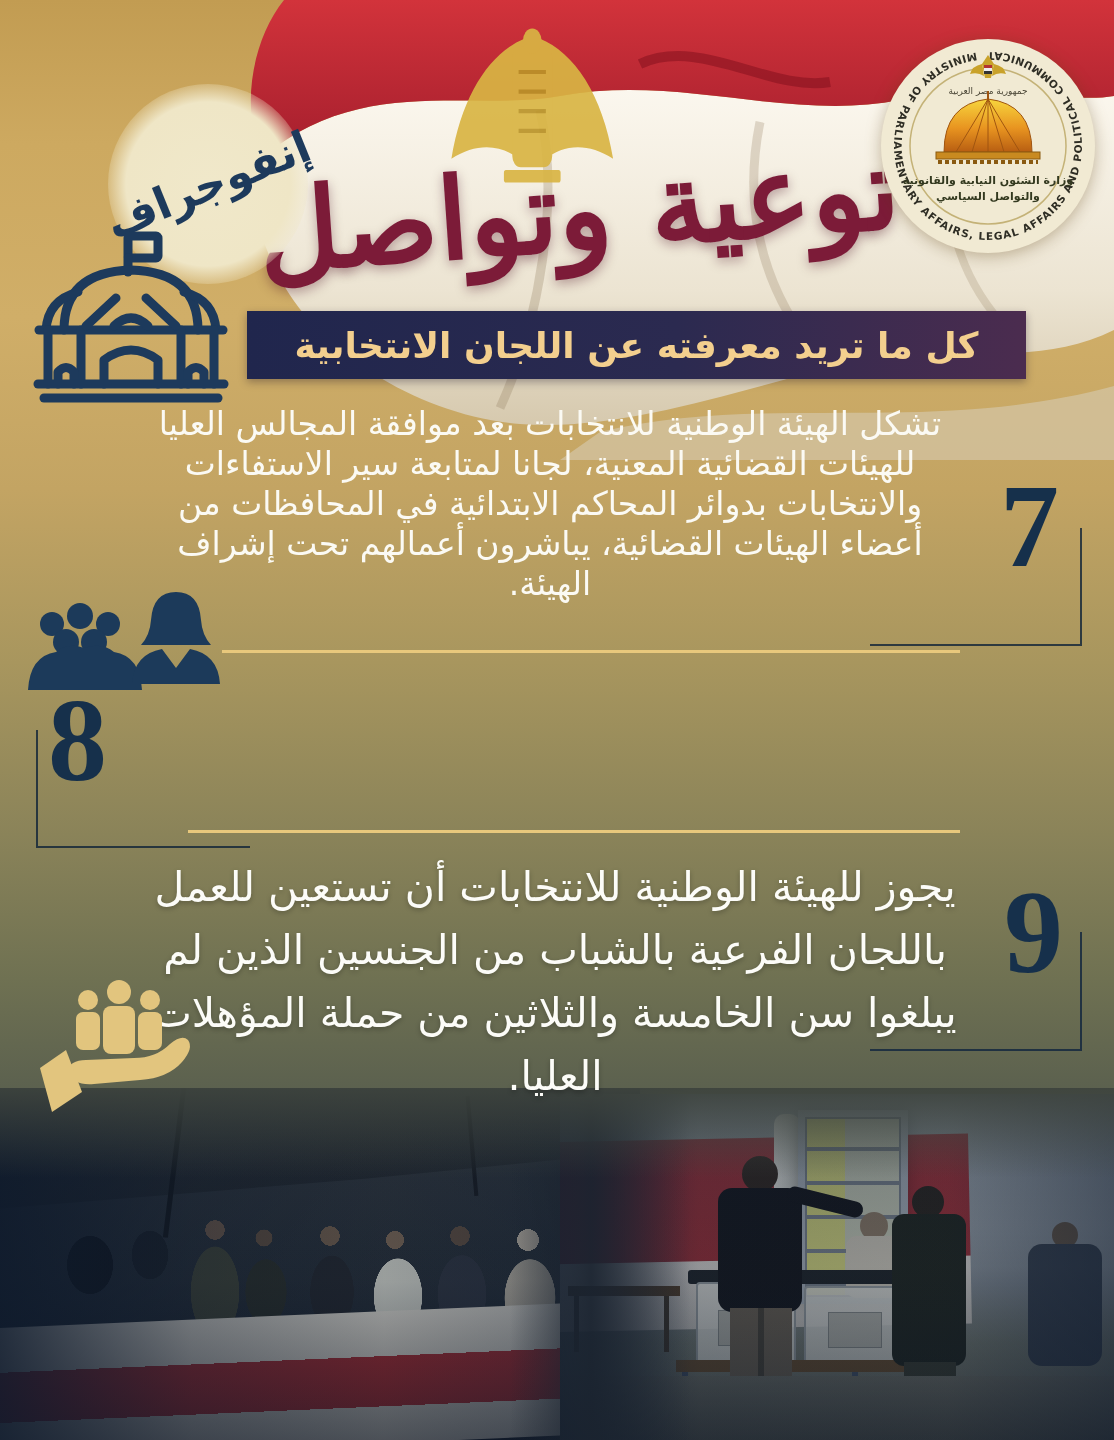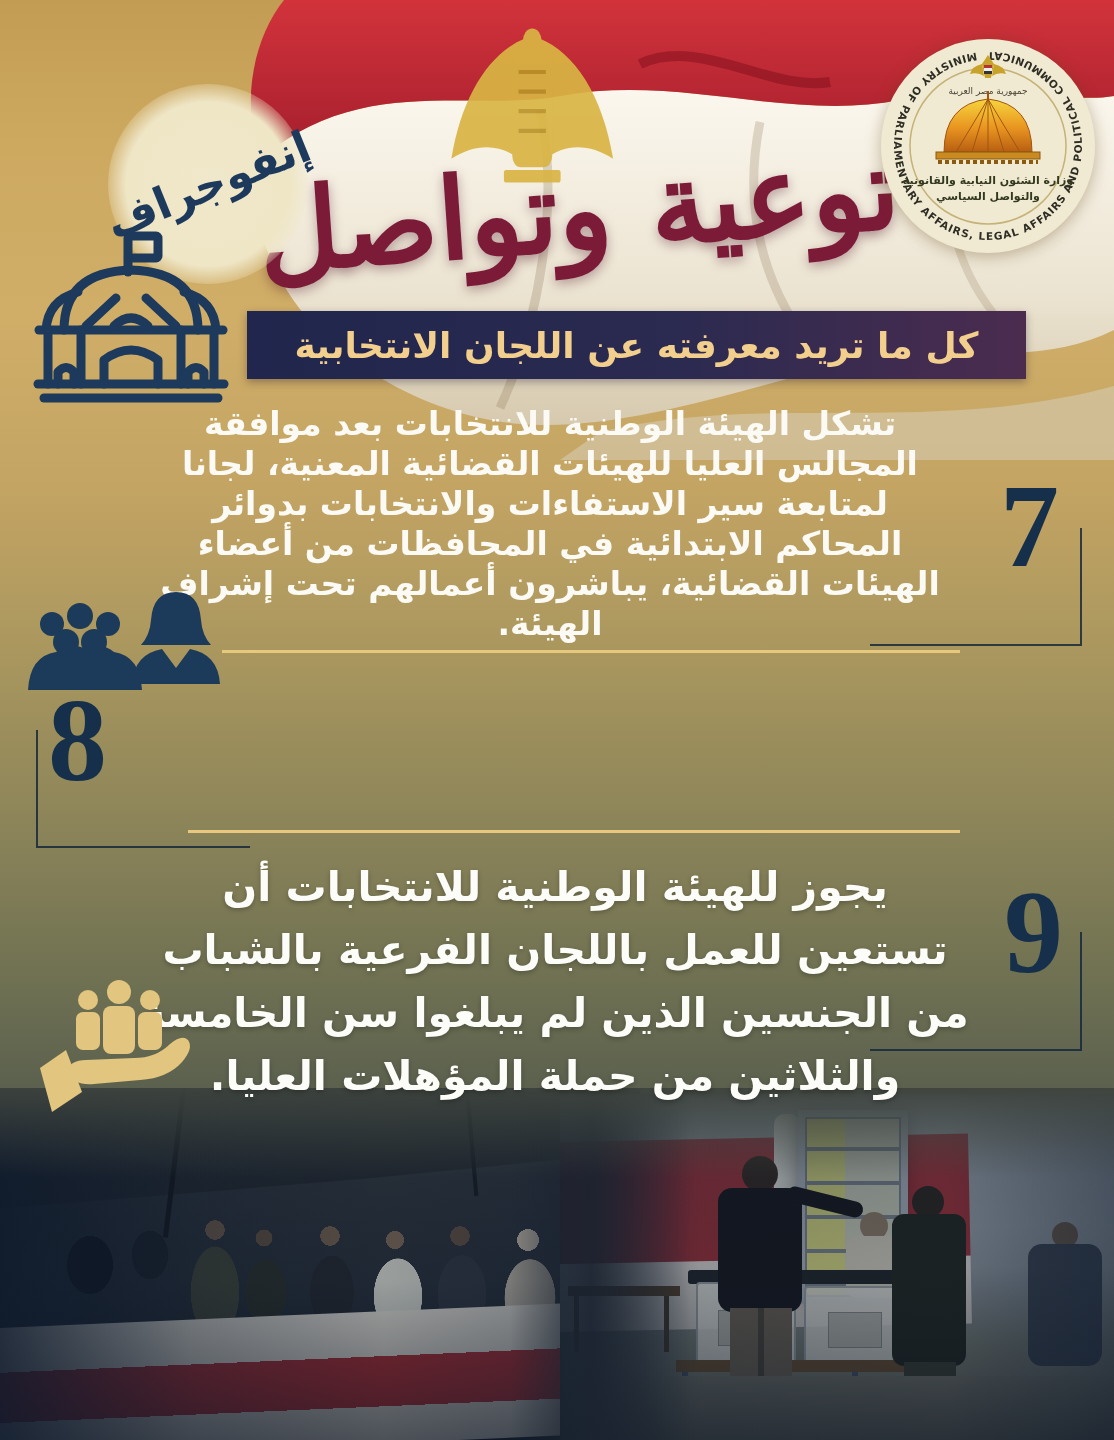--- a/index.html
+++ b/index.html
@@ -37,21 +37,21 @@
   }
   
   .banner{
     left:247px;top:311px;width:779px;height:68px;z-index:4;border-radius:0;
     background:linear-gradient(90deg,#20264d 0%,#2b2a50 55%,#4b2c4f 100%);
     display:flex;align-items:center;justify-content:center;direction:rtl;
     font-size:36px;font-weight:bold;color:#f3cf8e;letter-spacing:.5px;
     box-shadow:0 3px 8px rgba(30,20,40,.35);
   }
   
-  .sec-text{z-index:3;direction:rtl;text-align:center;font-weight:bold;}
+  .sec-text{z-index:3;direction:rtl;text-align:center;font-weight:normal;}
   #sec7-text{left:150px;top:404px;width:800px;font-size:33px;line-height:40px;color:#fbfaf4;}
   #sec8-text{left:150px;top:664px;width:810px;font-size:34px;line-height:50px;color:#ecc97c;}
   #sec9-text{left:140px;top:856px;width:830px;font-size:41px;line-height:63px;color:#fcfcf8;
              text-shadow:0 2px 5px rgba(0,0,0,.25);}
   .num{
     z-index:3;font-family:"Liberation Serif","DejaVu Serif",serif;
     font-size:118px;font-weight:bold;color:#16304b;line-height:1;
   }
   #num7{left:1000px;top:468px;}
   #num8{left:48px;top:682px;}

